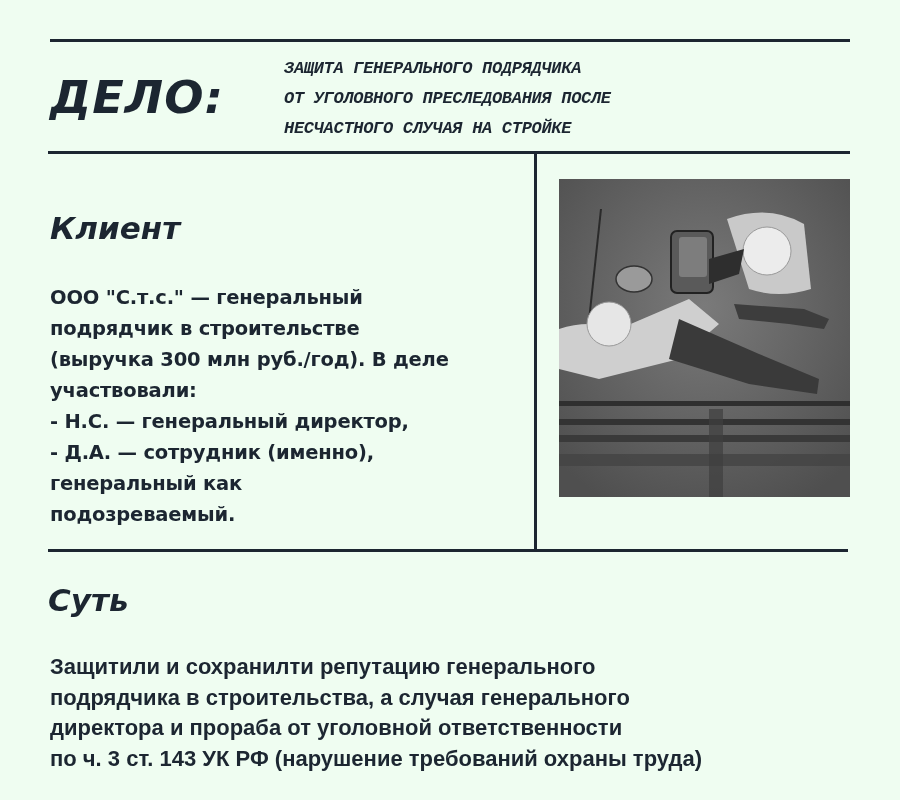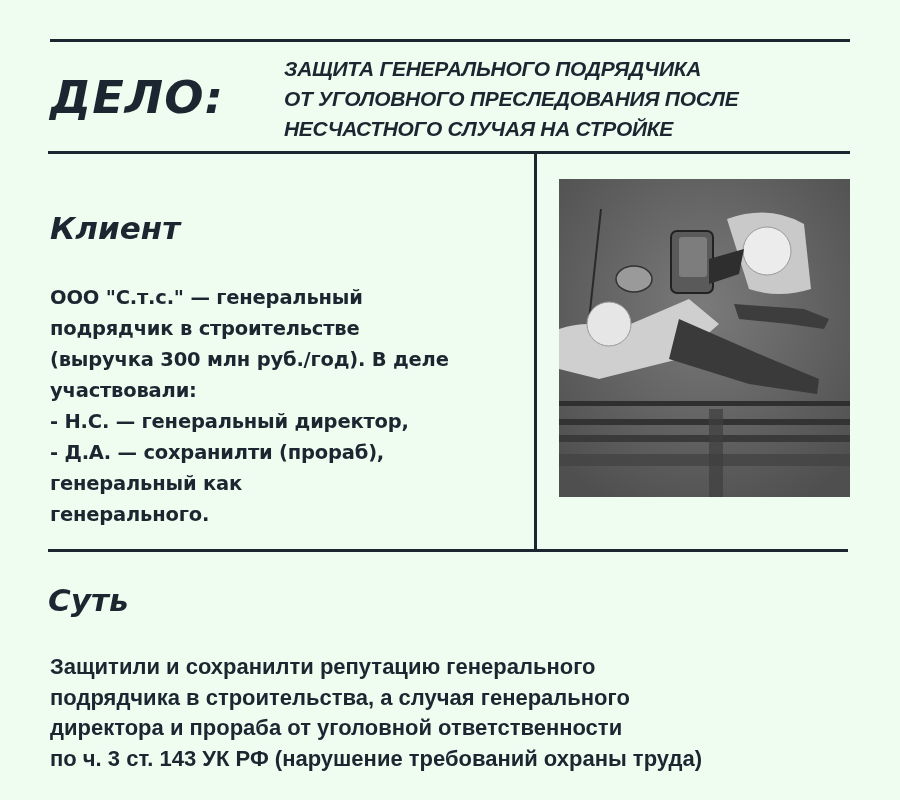--- a/index.html
+++ b/index.html
@@ -15,23 +15,23 @@
   .vline { position: absolute; background: #1c2631; width: 3px; }
   .case-label {
     position: absolute; left: 50px; top: 72px;
     font-family: "DejaVu Sans", sans-serif;
     font-weight: bold; font-style: italic;
     font-size: 44px; letter-spacing: 1px;
     transform: scaleX(1.05); transform-origin: left;
   }
   .case-title {
     position: absolute; left: 284px; top: 54px;
-    font-family: Liberation Sans, sans-serif;
+    font-family: Liberation Mono, monospace;
     font-weight: bold; font-style: italic;
-    font-size: 21px; line-height: 30px;
+    font-size: 17px; line-height: 30px;
     text-transform: uppercase;
     letter-spacing: -0.3px;
   }
   .case-title div { white-space: nowrap; }
   .section-head {
     position: absolute;
     font-family: "DejaVu Sans", sans-serif;
     font-weight: bold; font-style: italic;
     font-size: 31px;
   }
@@ -68,23 +68,23 @@
   <div>несчастного случая на стройке</div>
 </div>
 
 <div class="section-head" style="left:50px; top:210px;">Клиент</div>
 <div class="client-text">
   <div>ООО "С.т.с." — генеральный</div>
   <div>подрядчик в строительстве</div>
   <div>(выручка 300 млн руб./год). В деле</div>
   <div>участвовали:</div>
   <div>- Н.С. — генеральный директор,</div>
-  <div>- Д.А. — сохранилти (прораб),</div>
+  <div>- Д.А. — сотрудник (именно),</div>
   <div>генеральный как</div>
-  <div>генерального.</div>
+  <div>подозреваемый.</div>
 </div>
 
 <div class="photo">
   <svg width="291" height="318" viewBox="0 0 291 318">
     <defs>
       <radialGradient id="floor" cx="50%" cy="40%" r="70%">
         <stop offset="0%" stop-color="#7a7a7a"></stop>
         <stop offset="100%" stop-color="#4f4f4f"></stop>
       </radialGradient>
     </defs>

